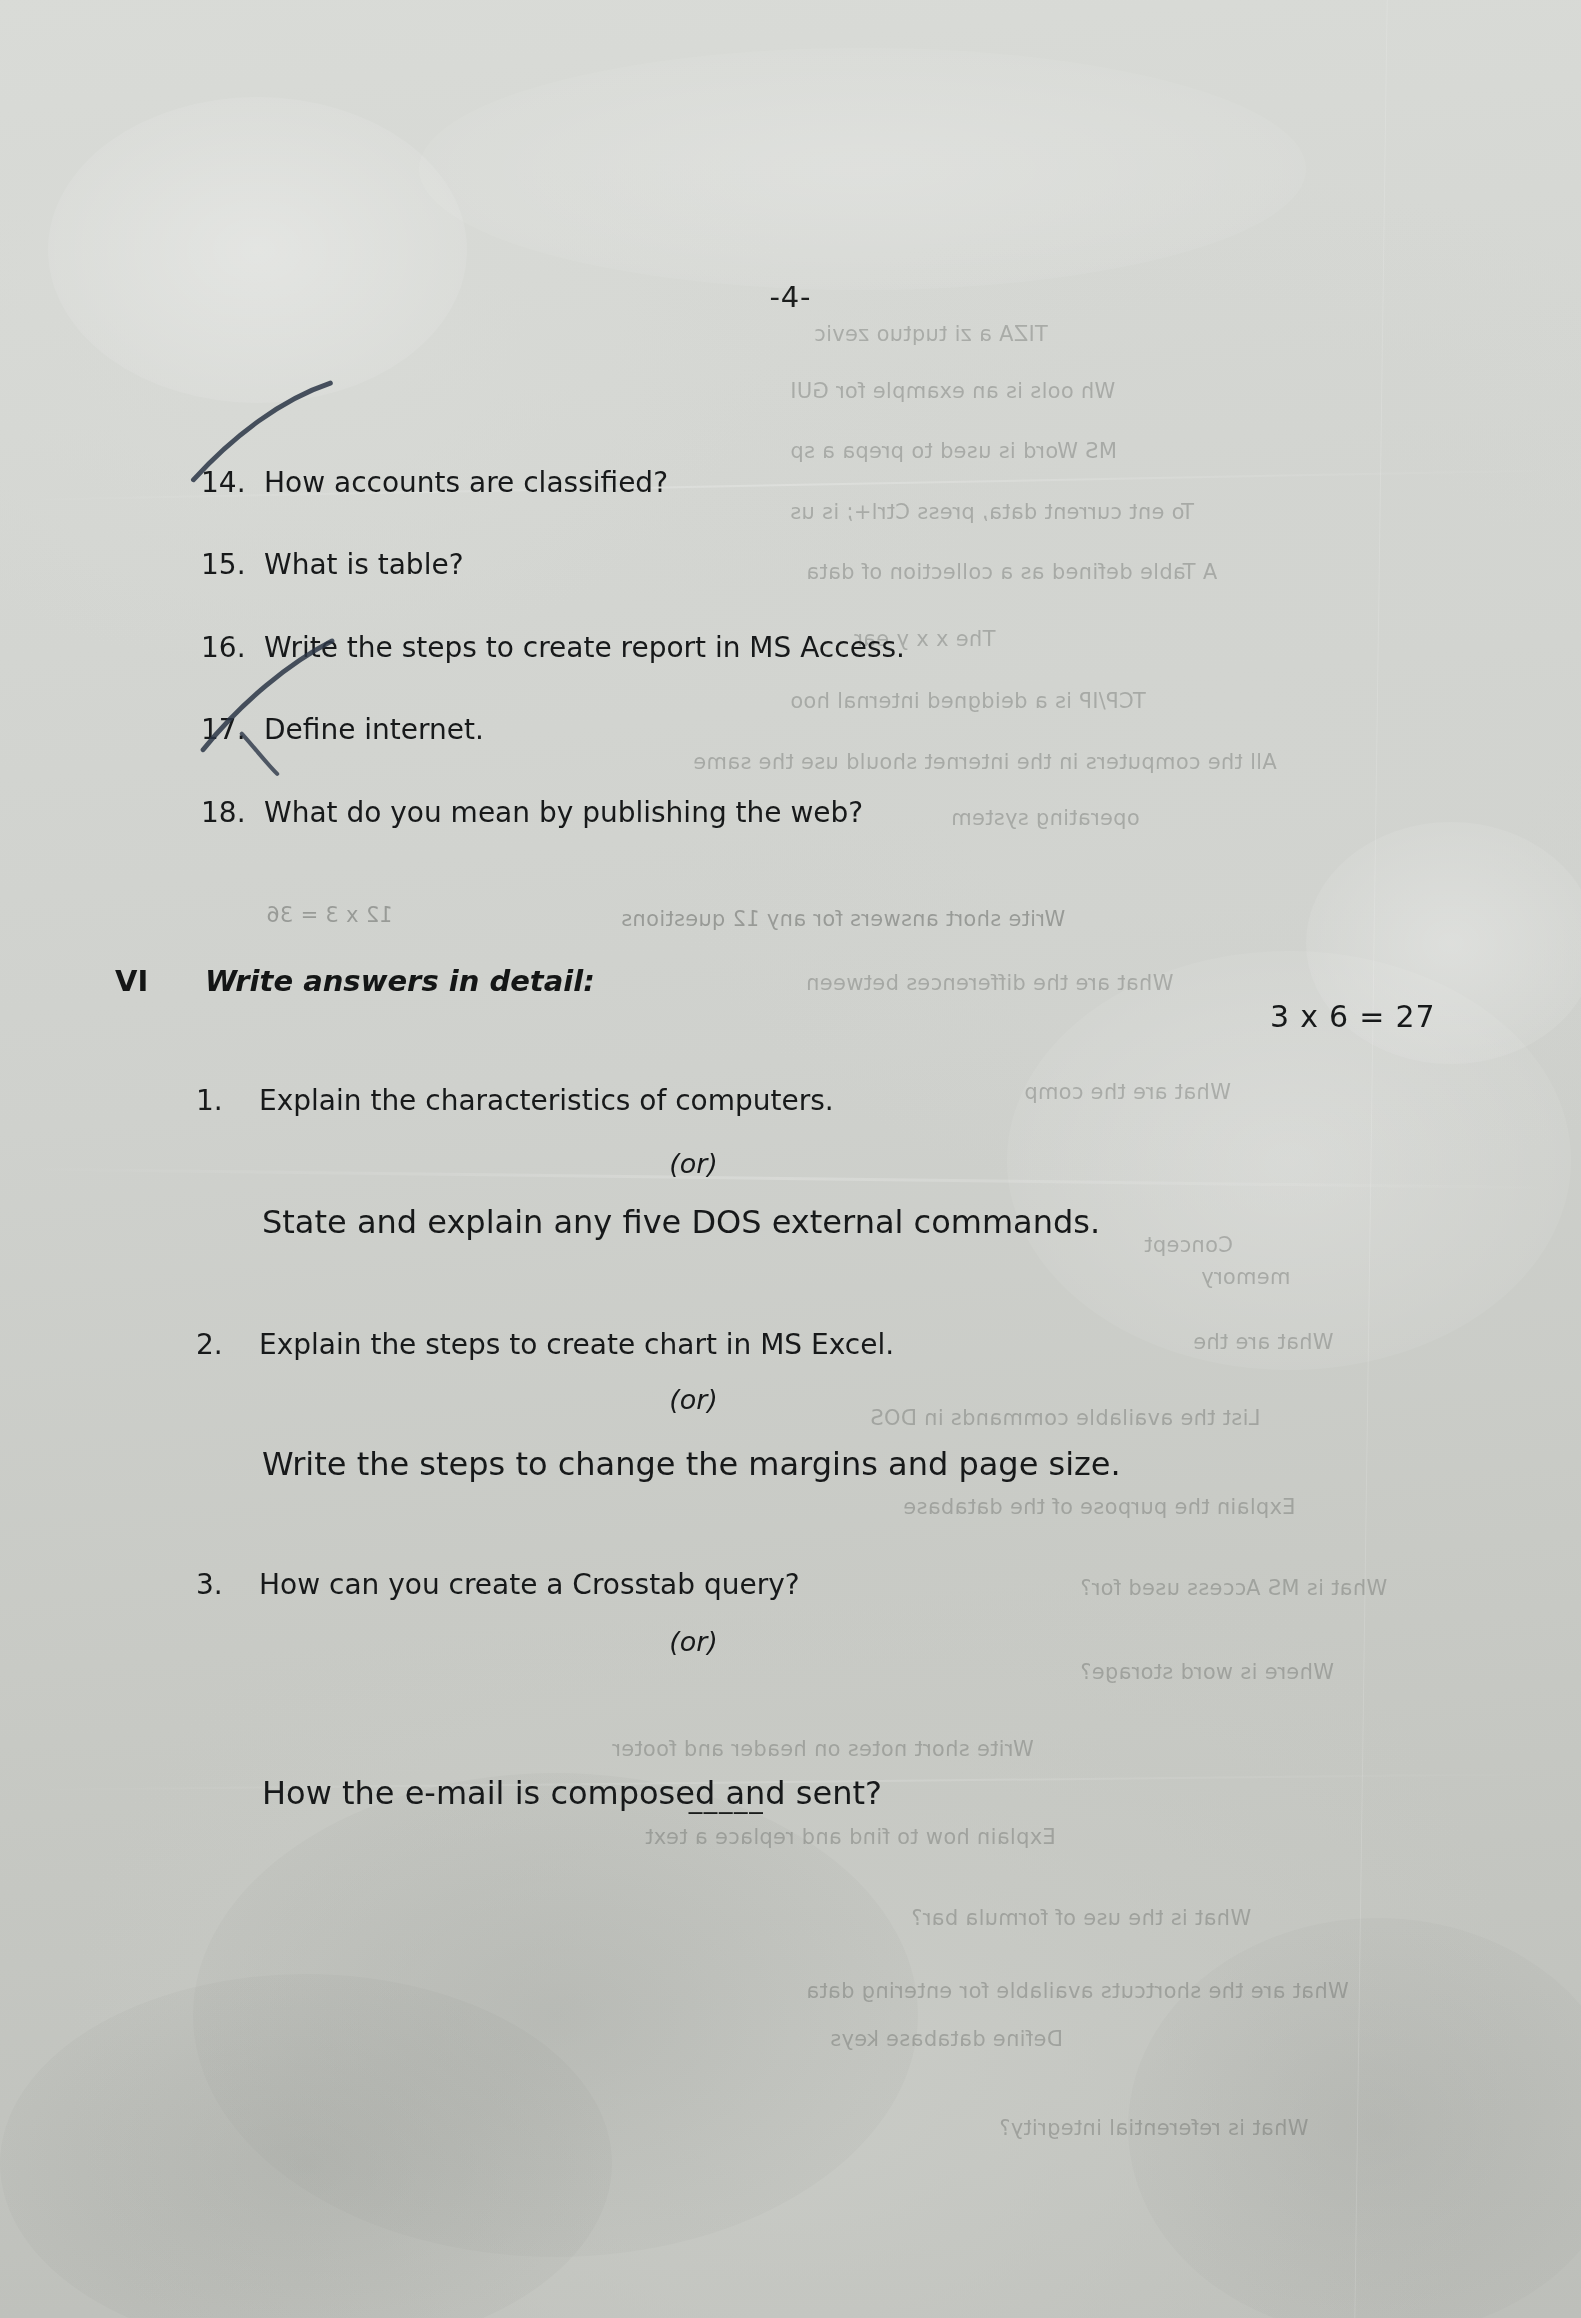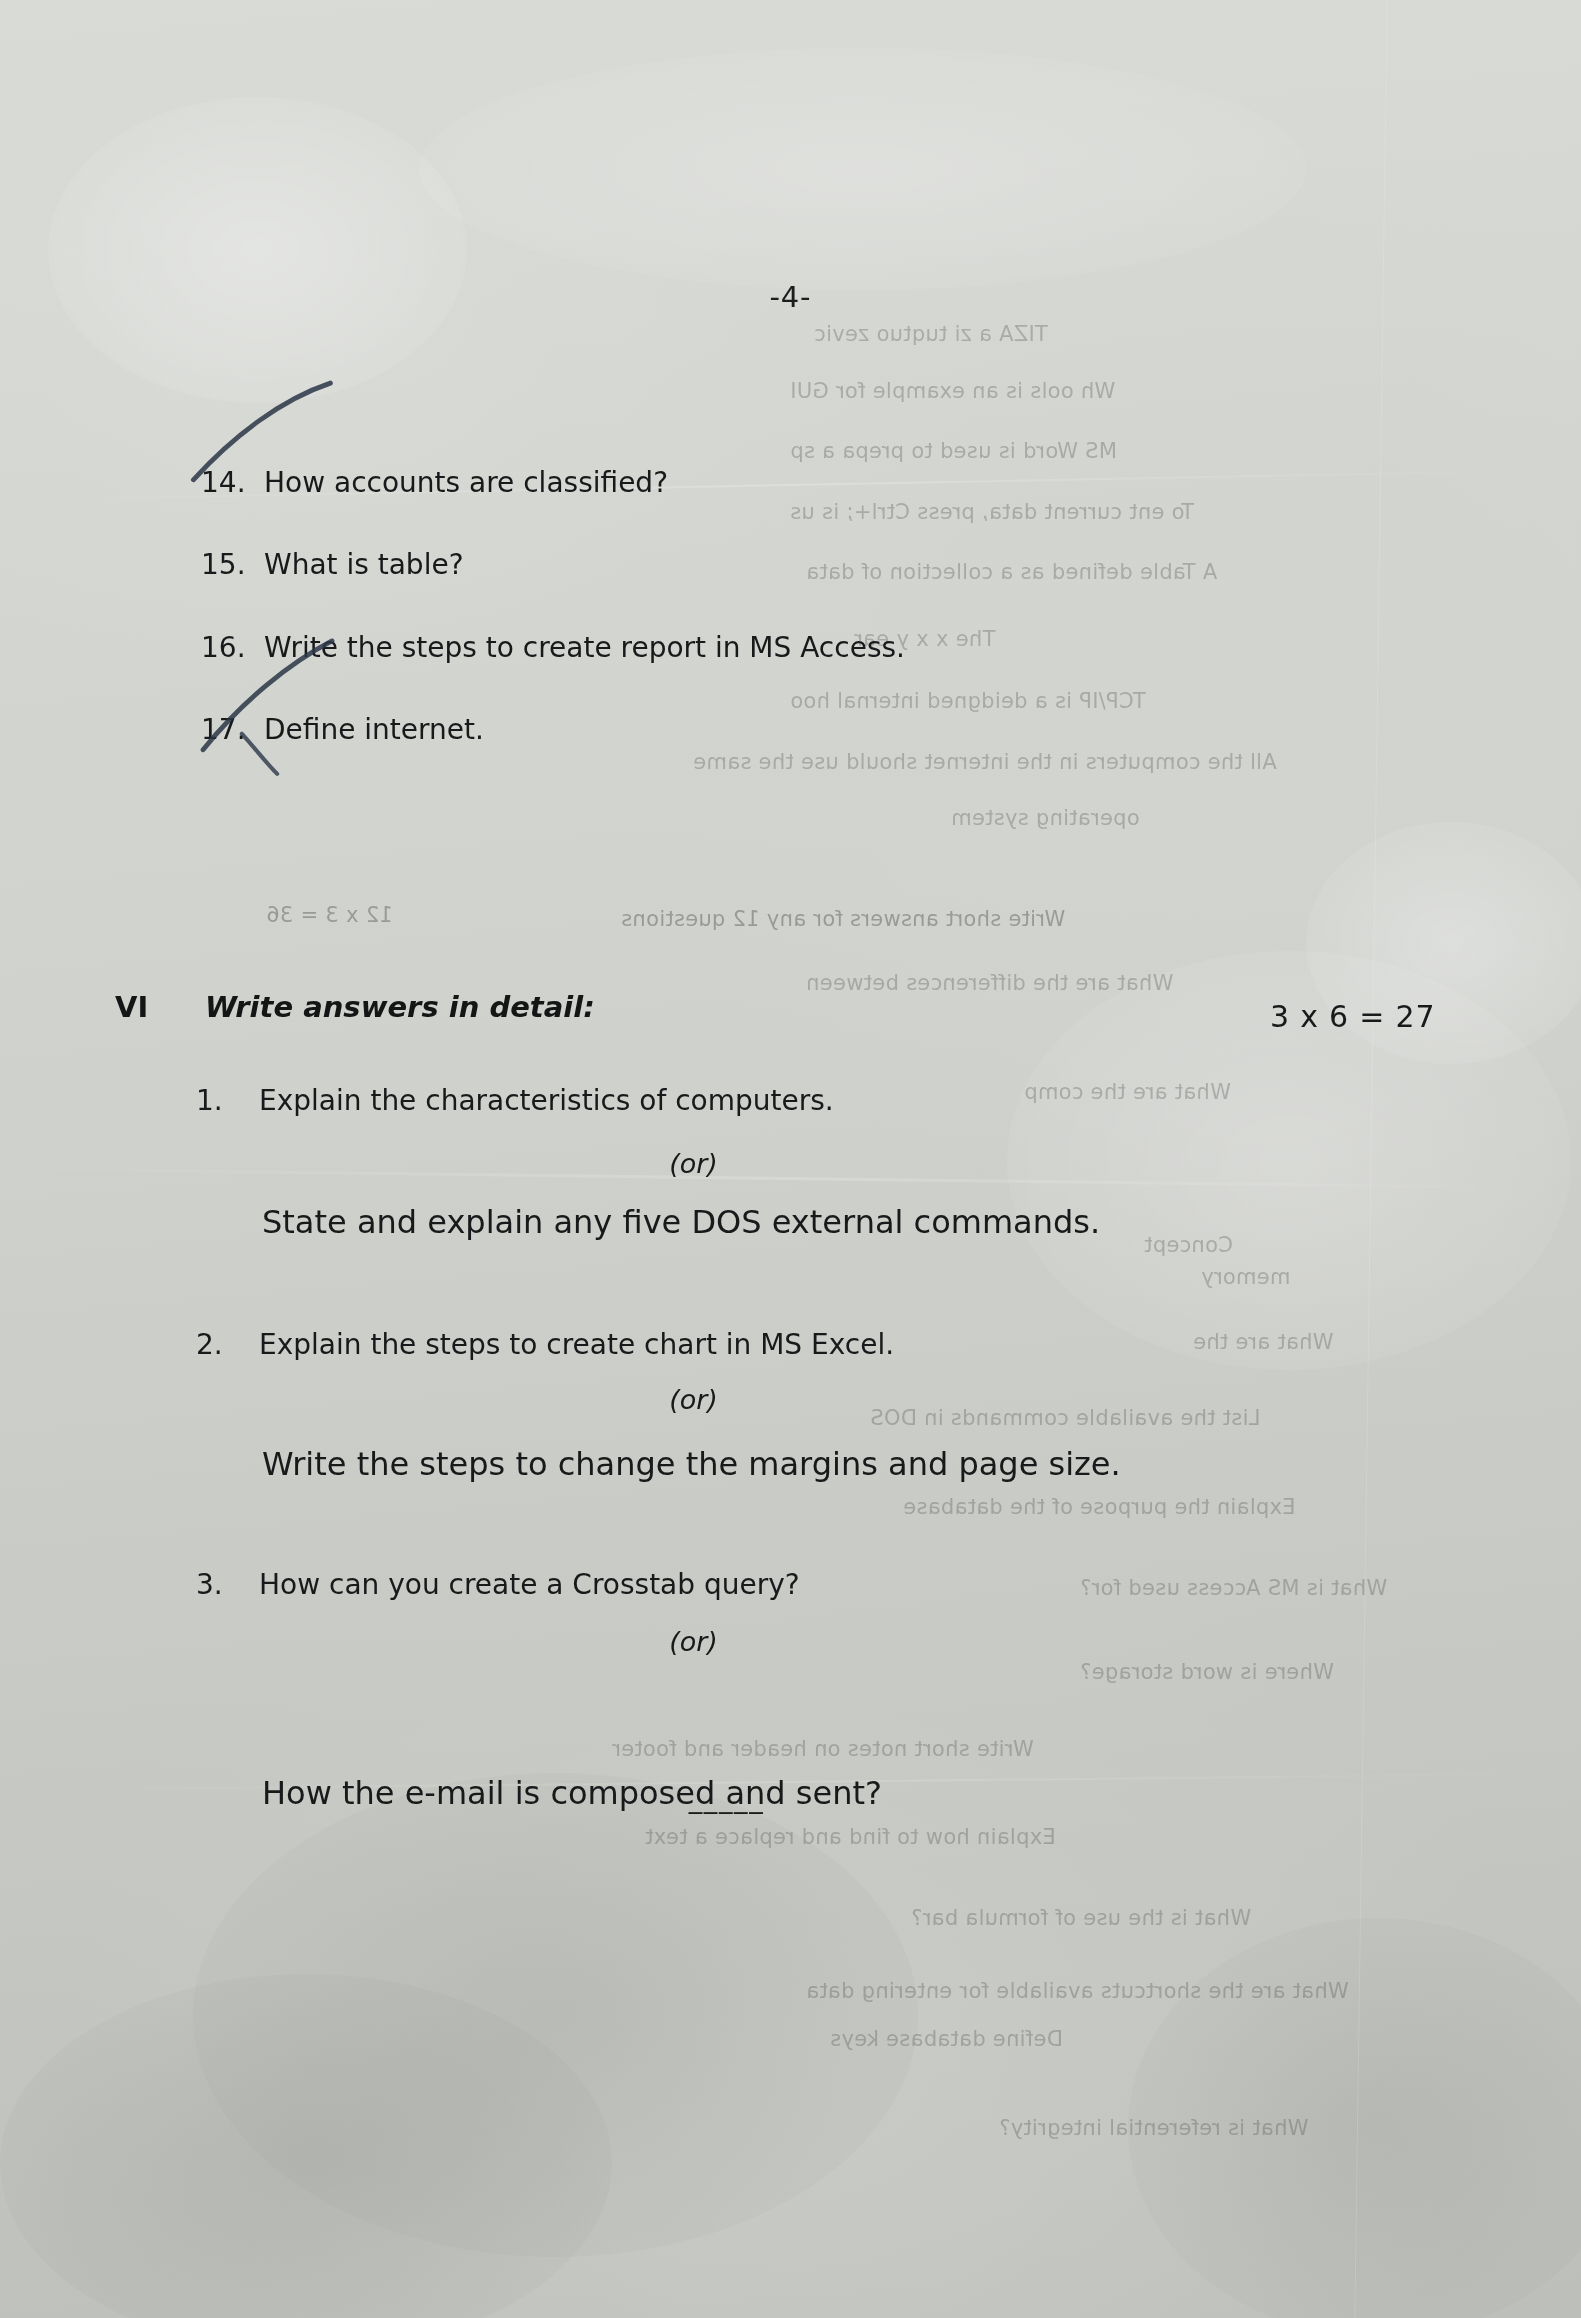--- a/index.html
+++ b/index.html
@@ -195,22 +195,26 @@
       <span class="q-text">What is table?</span>
     </div>
     <div class="q-row" style="left:201px; top:631px;">
       <span class="q-num">16.</span>
       <span class="q-text">Write the steps to create report in MS Access.</span>
     </div>
     <div class="q-row" style="left:201px; top:713px;">
       <span class="q-num">17.</span>
       <span class="q-text">Define internet.</span>
     </div>
-
-    <div class="sec-head" style="left:115px; top:990px;">
+    <div class="q-row" style="left:201px; top:796px;">
+      <span class="q-num">18.</span>
+      <span class="q-text">What do you mean by publishing the web?</span>
+    </div>
+
+    <div class="sec-head" style="left:115px; top:964px;">
       <span class="sec-roman">VI</span>
       <span>Write answers in detail:</span>
     </div>
     <div class="sec-marks" style="left:1270px; top:999px;">3 x 6 = 27</div>
 
     <div class="q-row" style="left:196px; top:1084px;">
       <span class="q-num">1.</span>
       <span class="q-text">Explain the characteristics of computers.</span>
     </div>
     <div class="or" style="top:1148px;">(or)</div>

